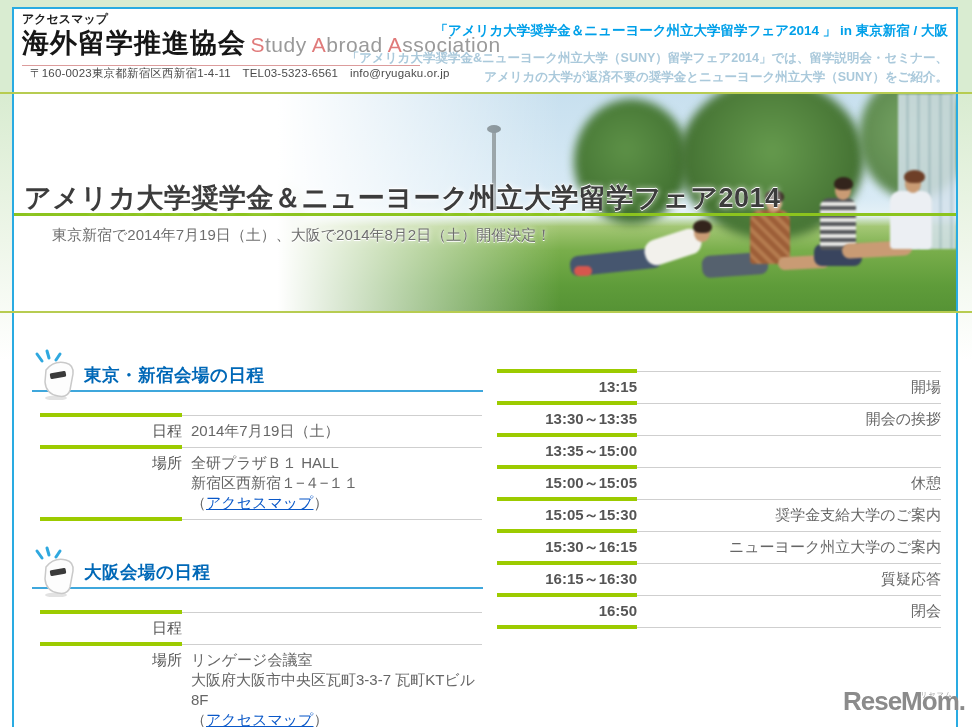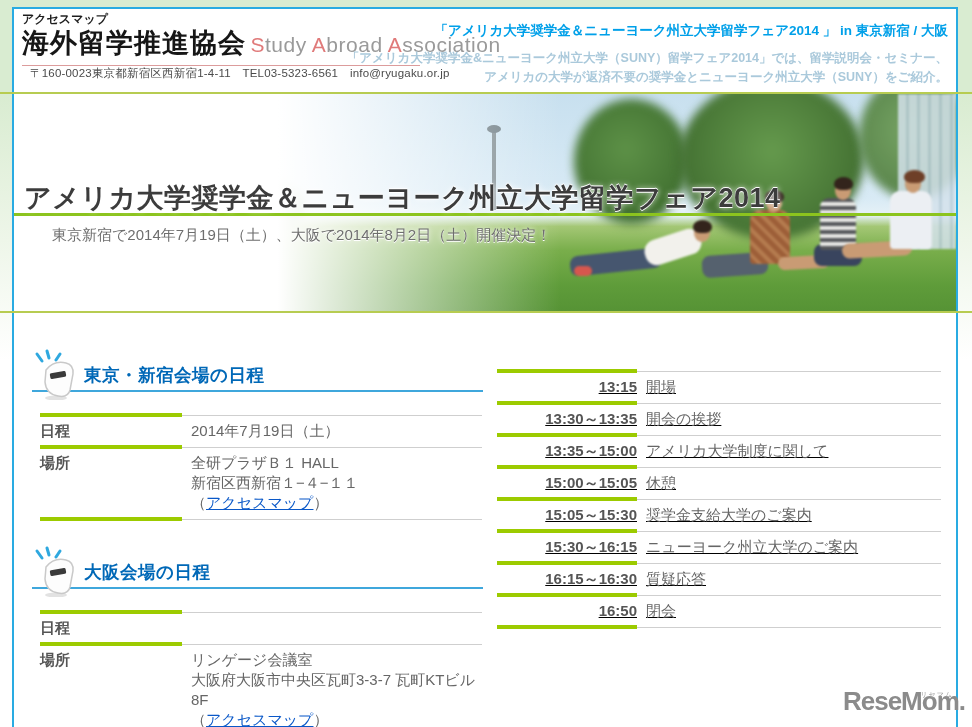--- a/index.html
+++ b/index.html
@@ -85,30 +85,30 @@
   
   .section { position:absolute; z-index:6; }
   #sec-tokyo    { left:32px;  top:348px; width:451px; }
   #sec-osaka    { left:32px;  top:545px; width:451px; }
   #sec-schedule { left:489px; top:348px; width:452px; }
   .sec-head { position:relative; height:44px; border-bottom:2px solid #3fa7dc; }
   .sec-icon { position:absolute; left:2px; top:0; width:46px; height:52px; z-index:2; }
   .sec-title { position:absolute; left:52px; top:15px; font-size:17.5px; font-weight:bold; color:#0068B7; letter-spacing:0.5px; white-space:nowrap; }
 
   .dtable { margin-top:21px; margin-left:8px; width:442px; }
-  #sec-schedule .dtable { width:444px;text-decoration:underline; }
+  #sec-schedule .dtable { width:444px; }
   .divider { display:flex; align-items:center; height:4px; }
   .seg-green { width:142px; height:4px; background:#9CCB00; }
   #sec-schedule .seg-green { width:140px; }
   .seg-gray { flex:1; height:1px; background:#cfcfcf; }
   .trow { display:flex; padding:4px 0; font-size:15px; line-height:20px; }
-  .tlabel { width:142px; text-align:left; font-weight:bold; color:#555; }
+  .tlabel { width:142px; text-align:right; font-weight:normal; color:#555; }
   .tvalue { flex:1; padding-left:9px; color:#666; }
   .stime { width:140px; text-align:right; font-weight:bold; color:#555; }
-  .sevent { flex:1; padding-left:9px; color:#666; }
+  .sevent { flex:1; padding-left:9px; color:#666;text-align:right; }
   .map-link { color:#0a58c8; text-decoration:underline; cursor:pointer;font-family:Liberation Serif, serif; }
 
   
   .resemom { position:absolute; right:7px; top:686px; z-index:6; color:#8b8b8b; font-weight:bold;
     font-size:26px; letter-spacing:-1px; line-height:30px; }
   .resemom-ruby { position:absolute; right:12px; top:-6px; font-size:7px; font-weight:normal; letter-spacing:1px; color:#9a9a9a; }
 </style>
 </head>
 <body>
 
@@ -276,21 +276,20 @@
       <div class="trow">
           <div class="stime">13:30～13:35</div>
           <div class="sevent">開会の挨拶</div>
         </div>
       <div class="divider">
           <span class="seg-green"></span>
           <span class="seg-gray"></span>
         </div>
       <div class="trow">
           <div class="stime">13:35～15:00</div>
-          <div class="sevent">アメリカ大学制度に関して</div>
         </div>
       <div class="divider">
           <span class="seg-green"></span>
           <span class="seg-gray"></span>
         </div>
       <div class="trow">
           <div class="stime">15:00～15:05</div>
           <div class="sevent">休憩</div>
         </div>
       <div class="divider">

